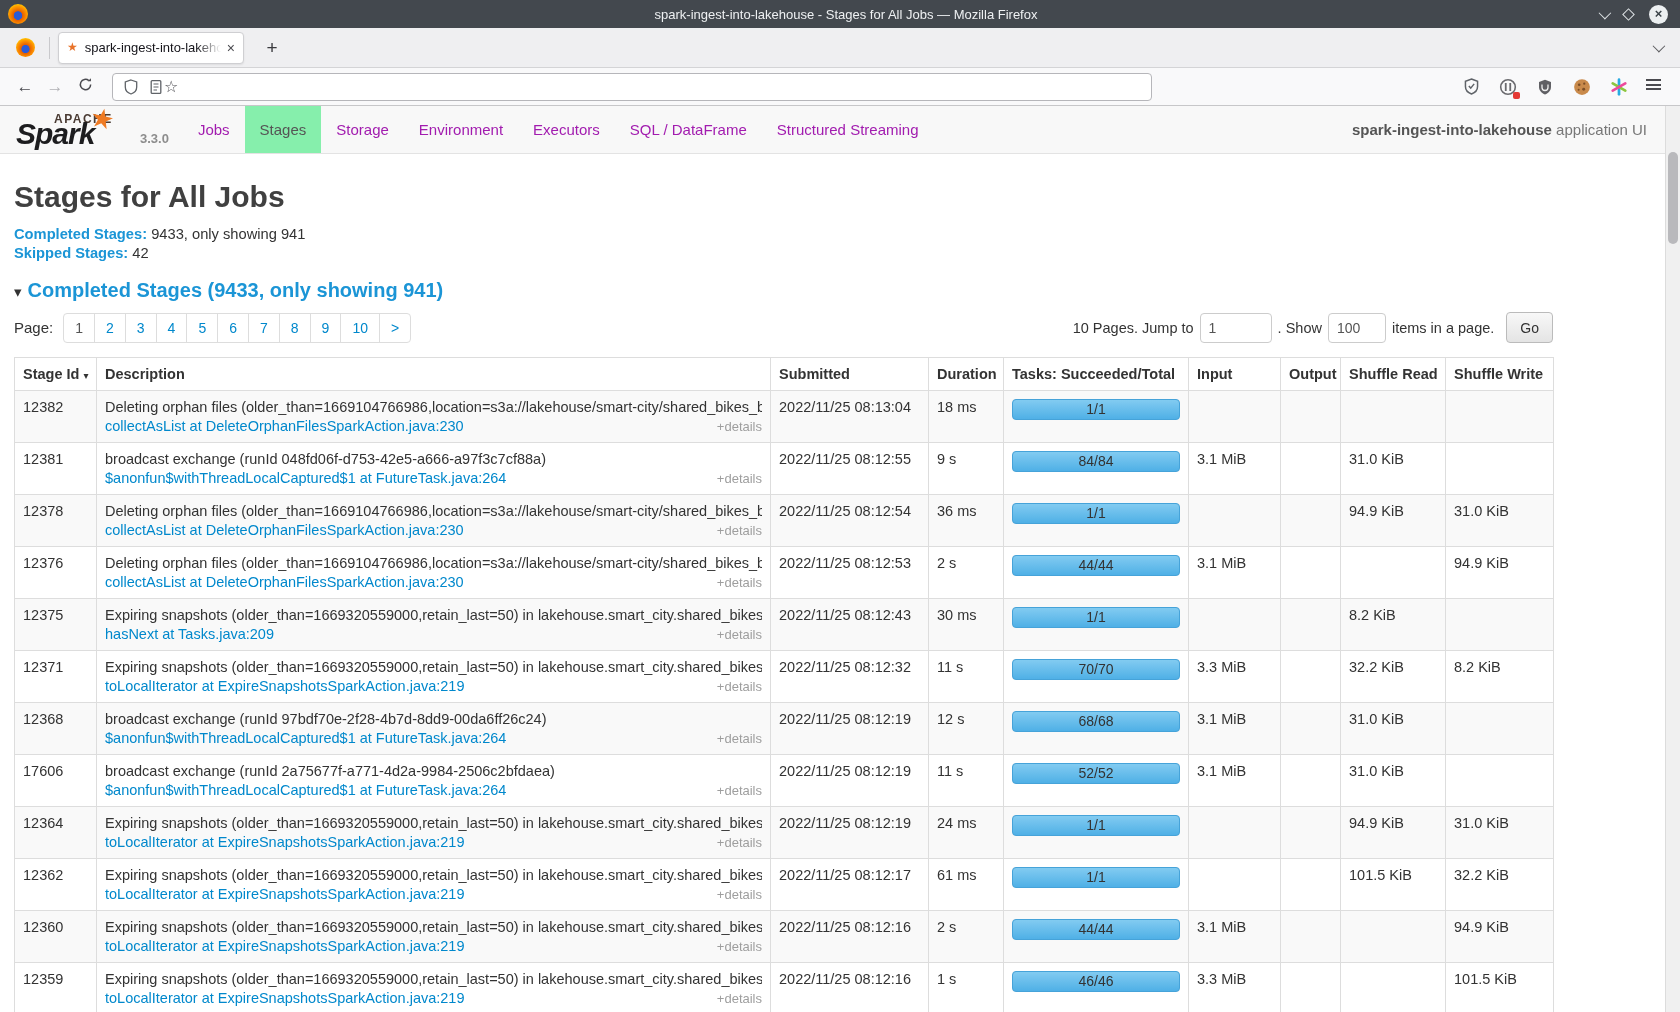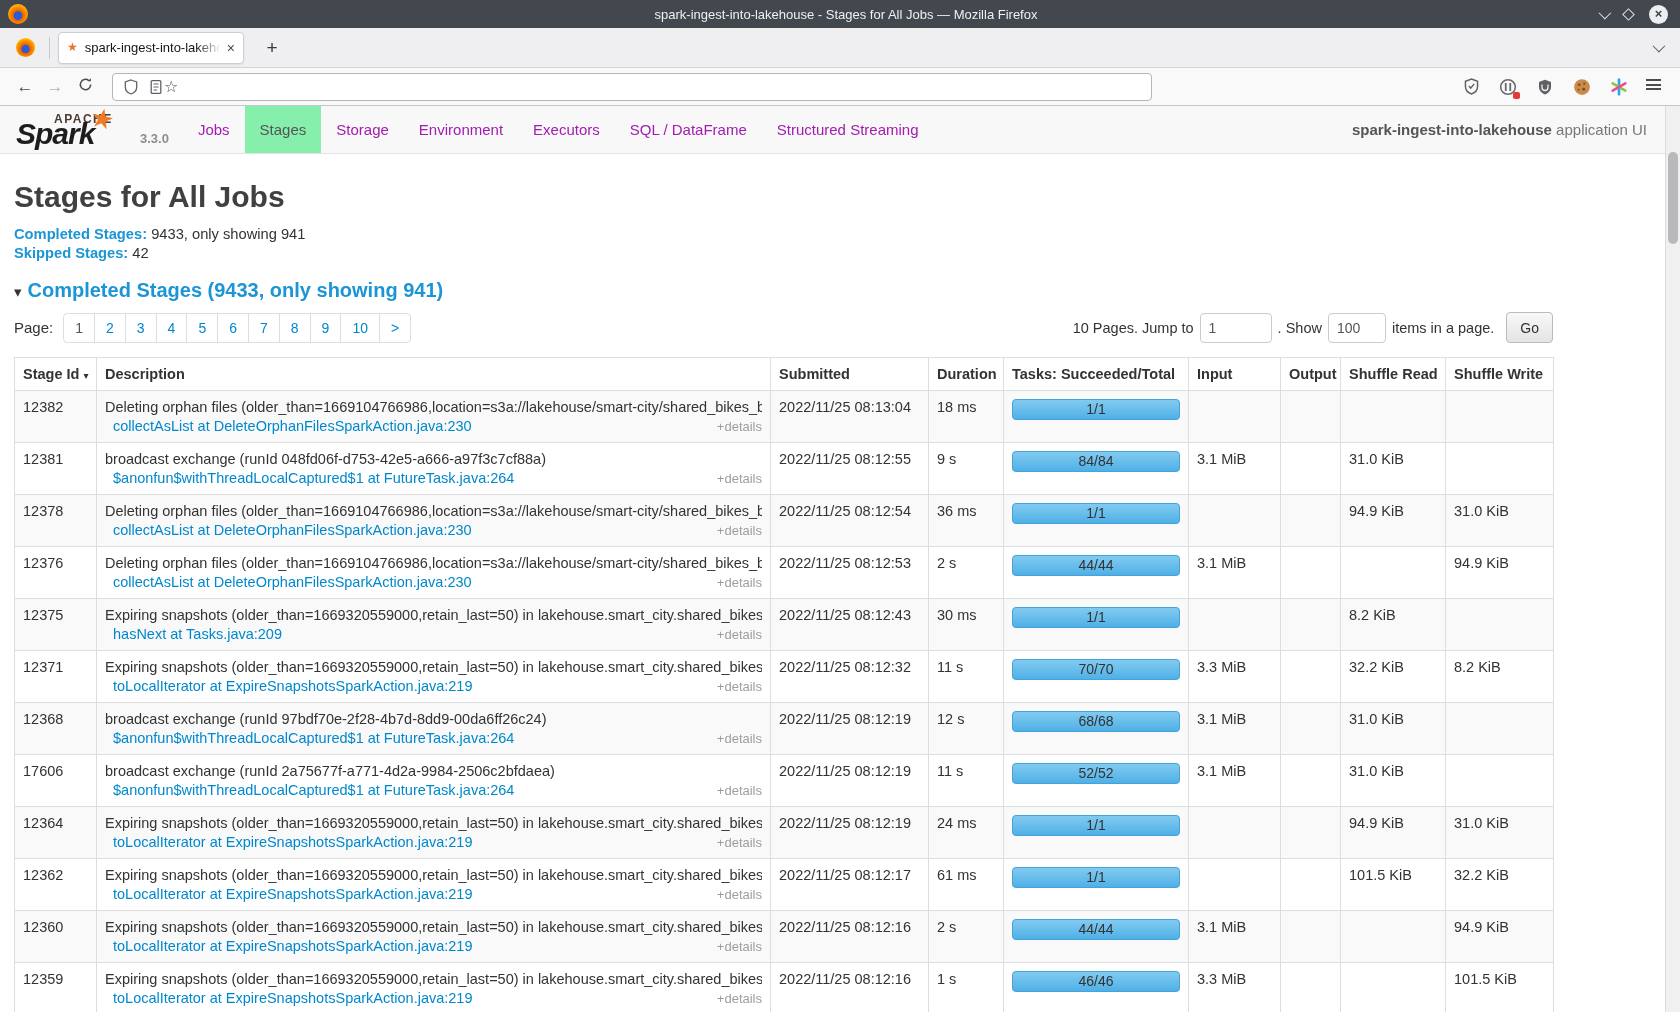--- a/index.html
+++ b/index.html
@@ -85,21 +85,21 @@
   .go-btn { height:31px; padding:0 13px; font-size:14px; color:#333; background:linear-gradient(#f8f8f8,#e4e4e4);
     border:1px solid #bbb; border-radius:4px; margin-left:6px; font-family:inherit; }
 
   
   table.stages { border-collapse:collapse; width:1539px; table-layout:fixed; }
   .stages th, .stages td { border:1px solid #ddd; padding:8px; font-size:14.5px; color:#333; text-align:left; vertical-align:top; }
   .stages th { font-weight:bold; white-space:nowrap; }
   .stages tbody tr:nth-child(odd) { background:#f9f9f9; }
   .sort-caret { font-size:10px; margin-left:4px; }
   .desc1 { white-space:nowrap; overflow:hidden; }
-  .desc2 { display:flex; justify-content:space-between; align-items:baseline; margin-top:3px;margin-left:8px; }
+  .desc2 { display:flex; justify-content:space-between; align-items:baseline; margin-top:3px; }
   .call-link { color:#0088cc; text-decoration:none; font-size:14.5px; white-space:nowrap; overflow:hidden; }
   .details { color:#9e9e9e; font-size:13px; margin-left:8px; flex:none; }
   .progress { position:relative; height:21px; background:#ececec; border-radius:4px; }
   .progress .bar { position:absolute; inset:0; width:100%; border-radius:4px;
     background:linear-gradient(#82cbf1,#4fb0e6); border:1px solid #46a3d9; }
   .bar-label { position:absolute; inset:0; text-align:center; line-height:21px; font-size:14px; color:#333; }
 </style>
 </head>
 <body>
 

